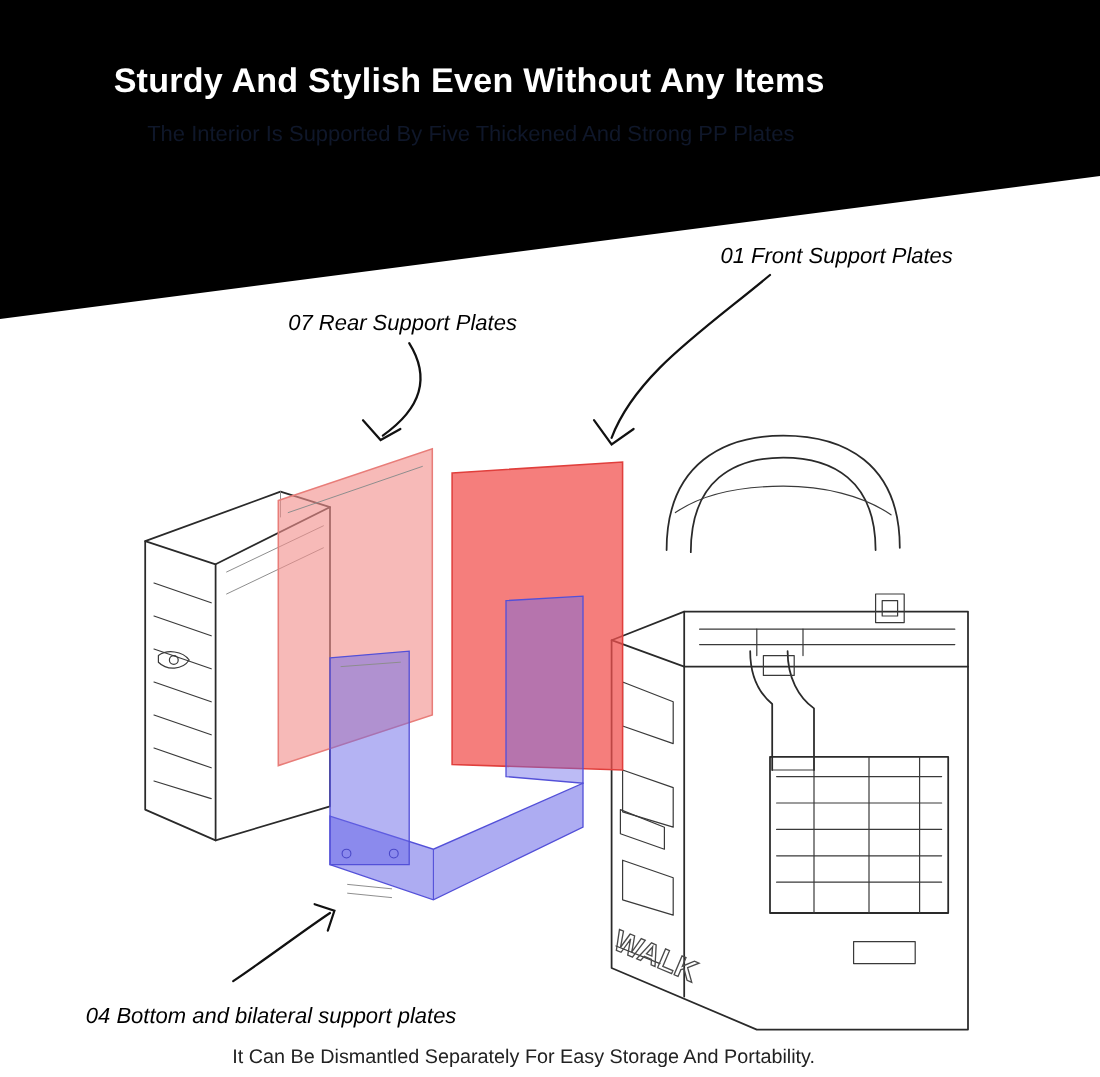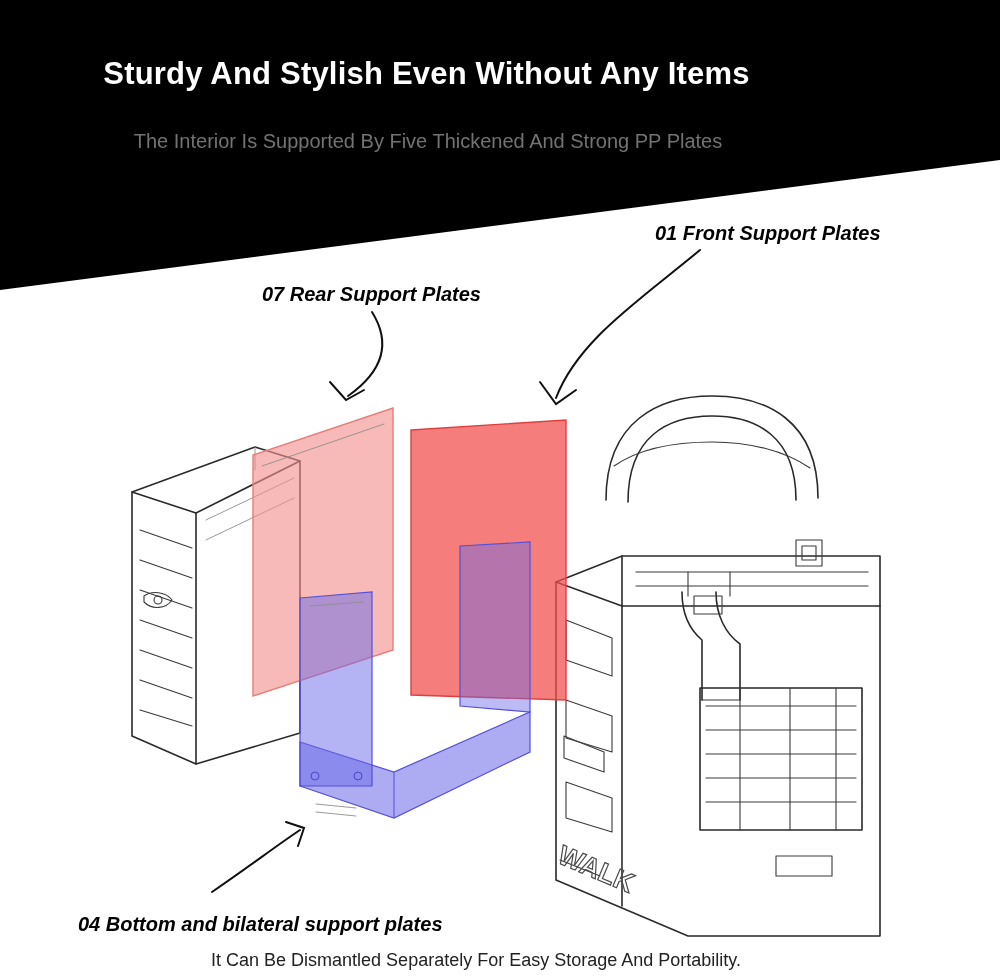--- a/index.html
+++ b/index.html
@@ -32,34 +32,34 @@
     width: 853px;
     text-align: center;
     color: #ffffff;
     font-size: 31px;
     font-weight: bold;
     letter-spacing: 0.2px;
     z-index: 3;
   }
   .header-subtitle {
     position: absolute;
-    left: 0; top: 130px;
+    left: 0; top: 111px;
     width: 856px;
     text-align: center;
-    color: #737373;
+    color: #0f172a;
     font-size: 20px;
     font-weight: normal;
     z-index: 3;
   }
 
   
   .callout {
     position: absolute;
     color: #000000;
-    font-weight: bold;
+    font-weight: normal;
     font-style: italic;
     font-size: 20px;
     white-space: nowrap;
     z-index: 9;
   }
   .callout-01 { left: 655px; top: 222px; }
   .callout-02 { left: 262px; top: 283px; }
   .callout-03 { left: 78px;  top: 913px; }
 
   .footer-note {

